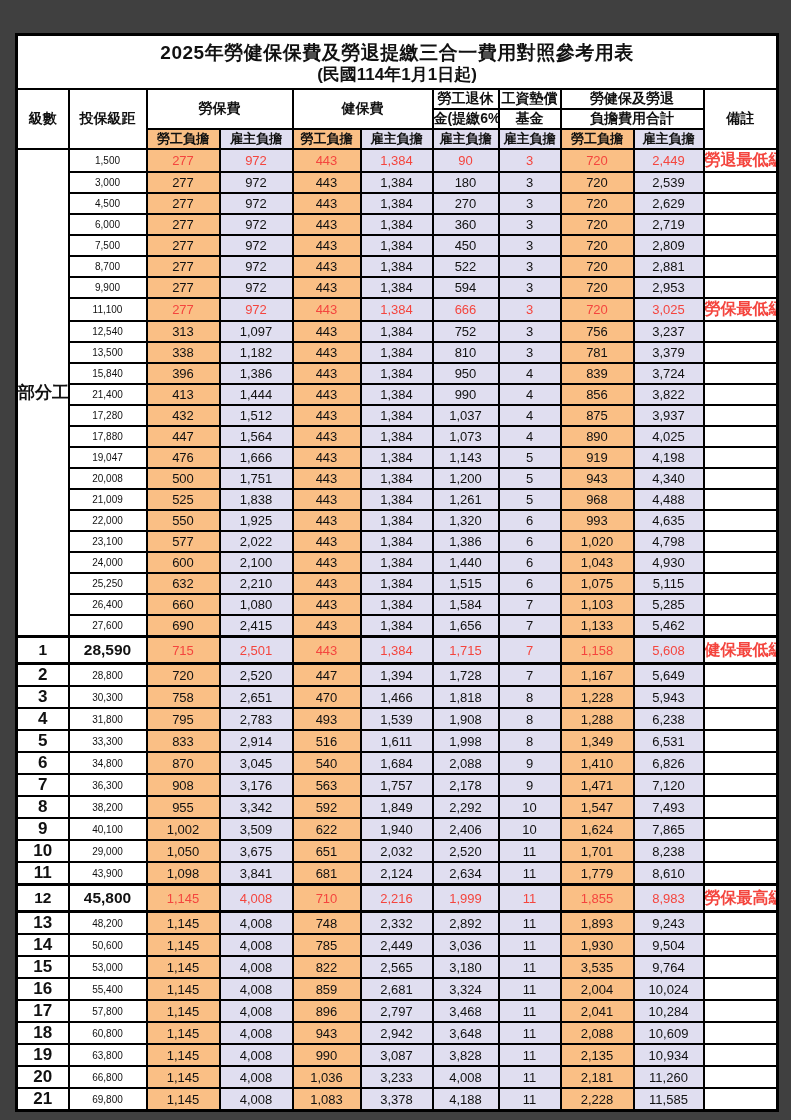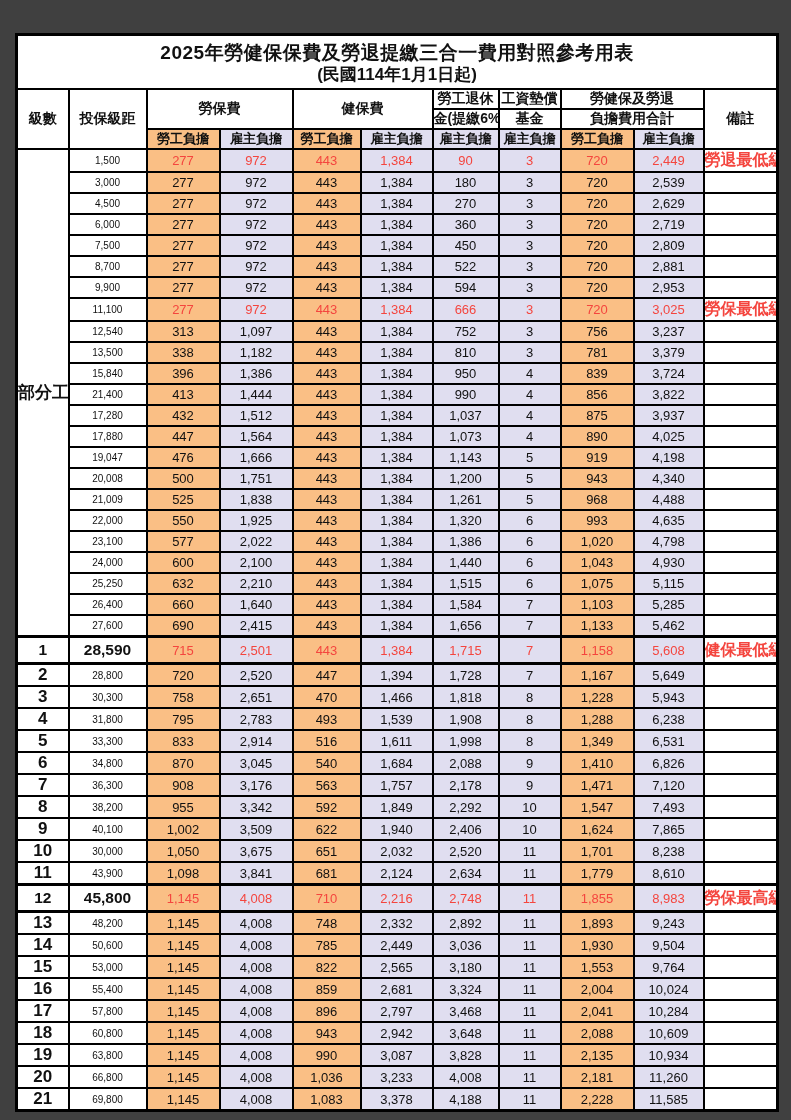--- a/index.html
+++ b/index.html
@@ -373,21 +373,21 @@
           <td class="num bg-er">1,384</td>
           <td class="num bg-er">1,515</td>
           <td class="num bg-er">6</td>
           <td class="num bg-emp">1,075</td>
           <td class="num bg-er">5,115</td>
           <td class="remark-cell"></td>
         </tr>
         <tr>
           <td class="bracket-cell">26,400</td>
           <td class="num bg-emp">660</td>
-          <td class="num bg-er">1,640</td>
+          <td class="num bg-er">1,080</td>
           <td class="num bg-emp">443</td>
           <td class="num bg-er">1,384</td>
           <td class="num bg-er">1,584</td>
           <td class="num bg-er">7</td>
           <td class="num bg-emp">1,103</td>
           <td class="num bg-er">5,285</td>
           <td class="remark-cell"></td>
         </tr>
         <tr>
           <td class="bracket-cell">27,600</td>
@@ -513,21 +513,21 @@
           <td class="num bg-emp">622</td>
           <td class="num bg-er">1,940</td>
           <td class="num bg-er">2,406</td>
           <td class="num bg-er">10</td>
           <td class="num bg-emp">1,624</td>
           <td class="num bg-er">7,865</td>
           <td class="remark-cell"></td>
         </tr>
         <tr>
           <td class="level-cell">10</td>
-          <td class="bracket-cell">30,000</td>
+          <td class="bracket-cell">29,000</td>
           <td class="num bg-emp">1,050</td>
           <td class="num bg-er">3,675</td>
           <td class="num bg-emp">651</td>
           <td class="num bg-er">2,032</td>
           <td class="num bg-er">2,520</td>
           <td class="num bg-er">11</td>
           <td class="num bg-emp">1,701</td>
           <td class="num bg-er">8,238</td>
           <td class="remark-cell"></td>
         </tr>
@@ -544,21 +544,21 @@
           <td class="num bg-er">8,610</td>
           <td class="remark-cell"></td>
         </tr>
         <tr class="red-row strong-row">
           <td class="level-cell">12</td>
           <td class="bracket-cell">45,800</td>
           <td class="num bg-emp">1,145</td>
           <td class="num bg-er">4,008</td>
           <td class="num bg-emp">710</td>
           <td class="num bg-er">2,216</td>
-          <td class="num bg-er">2,748</td>
+          <td class="num bg-er">1,999</td>
           <td class="num bg-er">11</td>
           <td class="num bg-emp">1,855</td>
           <td class="num bg-er">8,983</td>
           <td class="remark-cell">勞保最高級距</td>
         </tr>
         <tr>
           <td class="level-cell">13</td>
           <td class="bracket-cell">48,200</td>
           <td class="num bg-emp">1,145</td>
           <td class="num bg-er">4,008</td>
@@ -585,21 +585,21 @@
         </tr>
         <tr>
           <td class="level-cell">15</td>
           <td class="bracket-cell">53,000</td>
           <td class="num bg-emp">1,145</td>
           <td class="num bg-er">4,008</td>
           <td class="num bg-emp">822</td>
           <td class="num bg-er">2,565</td>
           <td class="num bg-er">3,180</td>
           <td class="num bg-er">11</td>
-          <td class="num bg-emp">1,553</td>
+          <td class="num bg-emp">3,535</td>
           <td class="num bg-er">9,764</td>
           <td class="remark-cell"></td>
         </tr>
         <tr>
           <td class="level-cell">16</td>
           <td class="bracket-cell">55,400</td>
           <td class="num bg-emp">1,145</td>
           <td class="num bg-er">4,008</td>
           <td class="num bg-emp">859</td>
           <td class="num bg-er">2,681</td>

